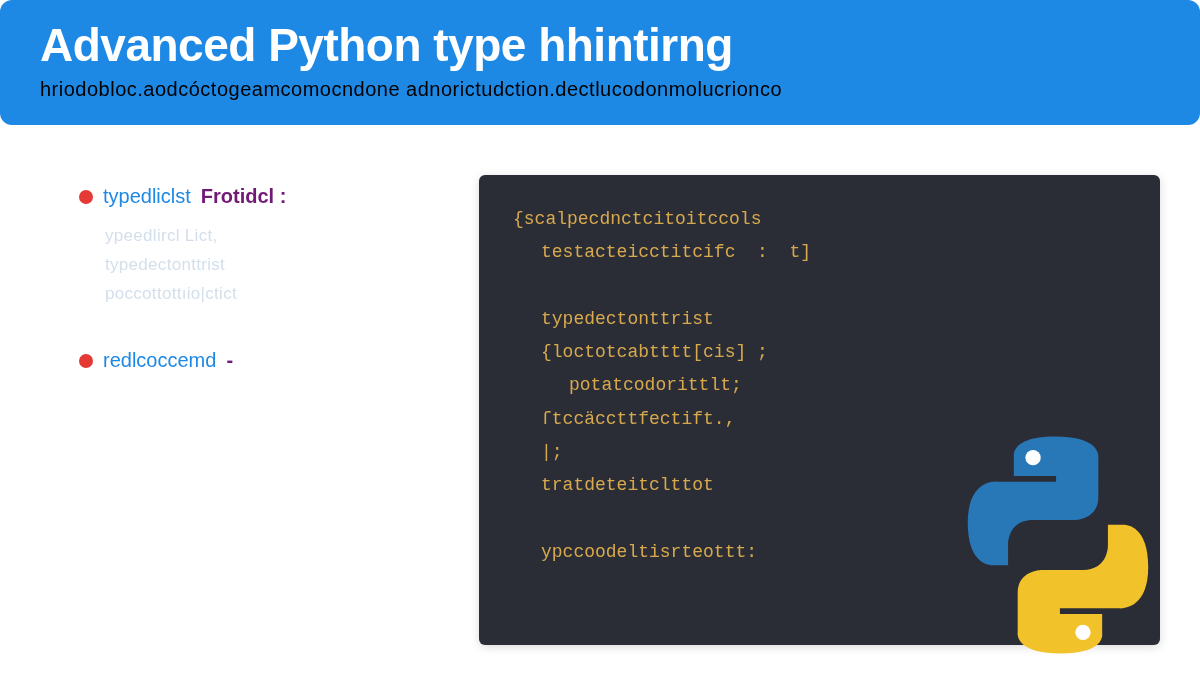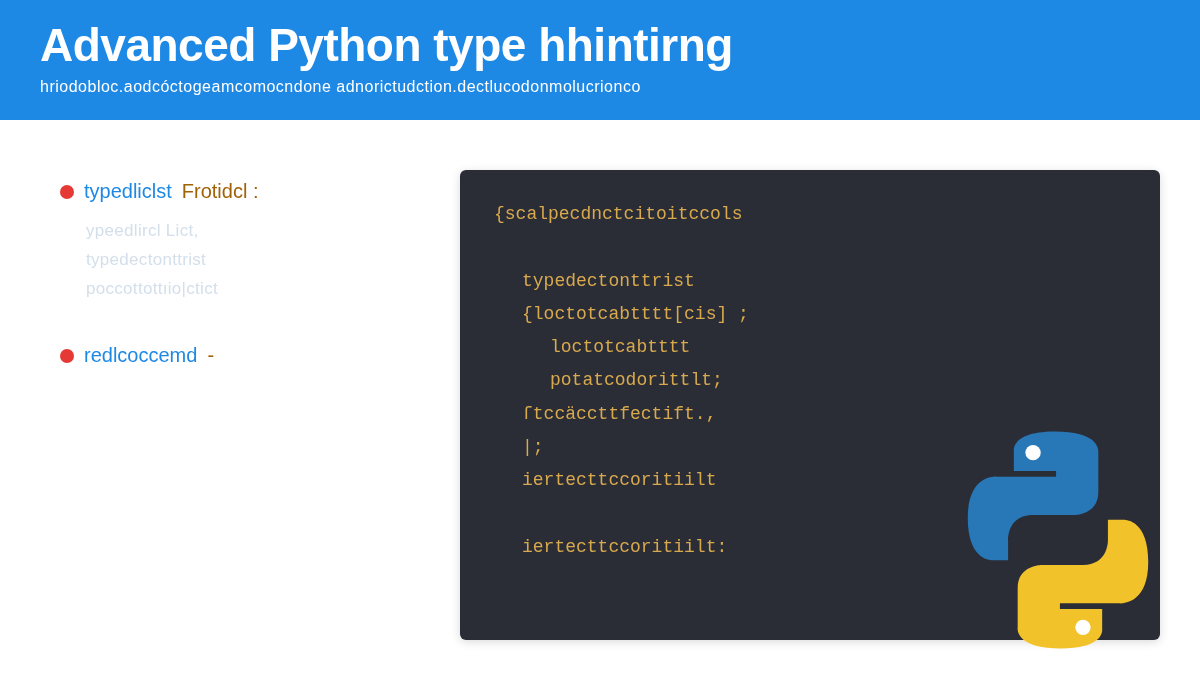--- a/index.html
+++ b/index.html
@@ -6,37 +6,39 @@
 body {
   width: 1200px;
   height: 700px;
   font-family: Arial, Helvetica, sans-serif;
   background: #ffffff;
   overflow: hidden;
 }
 .header {
   background: #1e88e5;
   padding: 18px 40px 24px 40px;
+  border-radius: 12px;
 }
 .title {
   color: #ffffff;
   font-size: 46px;
   font-weight: 800;
   letter-spacing: -0.5px;
   margin-bottom: 6px;
 }
 .subtitle {
-  color: #ffffff;
-  font-size: 16px;
+  color: #000000;
+  font-size: 20px;
   letter-spacing: 0.5px;
 }
 .content {
   display: flex;
   padding: 50px 40px 30px 60px;
   gap: 40px;
+  margin-left: 19px;
 }
 .left-col {
   flex: 0 0 360px;
   padding-top: 10px;
 }
 .bullet-group {
   margin-bottom: 40px;
 }
 .bullet-header {
   display: flex;
@@ -52,22 +54,22 @@
   border-radius: 50%;
   background: #e53935;
   position: relative;
   top: 1px;
 }
 .bullet-term {
   color: #1e88e5;
   font-weight: 500;
 }
 .bullet-suffix {
-  color: #a16207;
-  font-weight: 400;
+  color: #701a75;
+  font-weight: 700;
 }
 .bullet-lines {
   padding-left: 26px;
 }
 .bullet-line {
   color: #d3dfeb;
   font-size: 17px;
   line-height: 1.7;
   font-weight: 500;
   letter-spacing: 0.3px;
@@ -128,30 +130,30 @@
         <span class="bullet-term">redlcoccemd</span>
         <span class="bullet-suffix">-</span>
       </div>
     </div>
 
   </div>
 
   <div class="right-col">
     <div class="code-block" id="code-block">
         <div class="code-line">{scalpecdnctcitoitccols</div>
+        <div class="code-line ind1">testacteicctitcifc  :  t]</div>
         <div class="code-line">&nbsp;</div>
         <div class="code-line ind1">typedectonttrist</div>
         <div class="code-line ind1">{loctotcabtttt[cis] ;</div>
-        <div class="code-line ind2">loctotcabtttt</div>
         <div class="code-line ind2">potatcodorittlt;</div>
         <div class="code-line ind1">ſtccäccttfectift.,</div>
         <div class="code-line ind1">|;</div>
-        <div class="code-line ind1">iertecttccoritiilt</div>
+        <div class="code-line ind1">tratdeteitclttot</div>
         <div class="code-line">&nbsp;</div>
-        <div class="code-line ind1">iertecttccoritiilt:</div>
+        <div class="code-line ind1">ypccoodeltisrteottt:</div>
       </div>
 
     <svg class="python-logo" viewBox="0 0 250 250">
       <path fill="#2877b7" d="M122,12 c-46,0 -43,20 -43,20 l0,21 44,0 0,6 -62,0 c0,0 -30,-3 -30,43 0,46 26,44 26,44 l16,0 0,-21 c0,0 -1,-26 26,-26 l43,0 c0,0 25,0 25,-24 l0,-41 c0,0 4,-22 -45,-22 z"></path>
       <path fill="#f2c22a" d="M128,238 c46,0 43,-20 43,-20 l0,-21 -44,0 0,-6 62,0 c0,0 30,3 30,-43 0,-46 -26,-44 -26,-44 l-16,0 0,21 c0,0 1,26 -26,26 l-43,0 c0,0 -25,0 -25,24 l0,41 c0,0 -4,22 45,22 z"></path>
       <circle cx="99" cy="34" r="8" fill="#ffffff"></circle>
       <circle cx="151" cy="216" r="8" fill="#ffffff"></circle>
     </svg>
   </div>
 </div>

